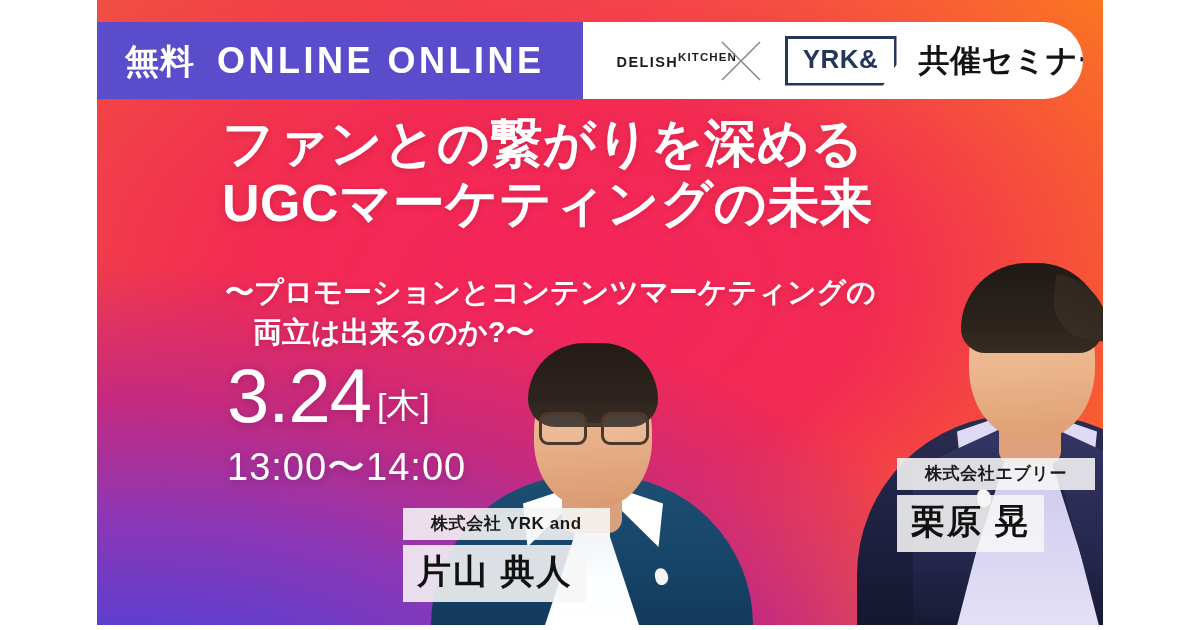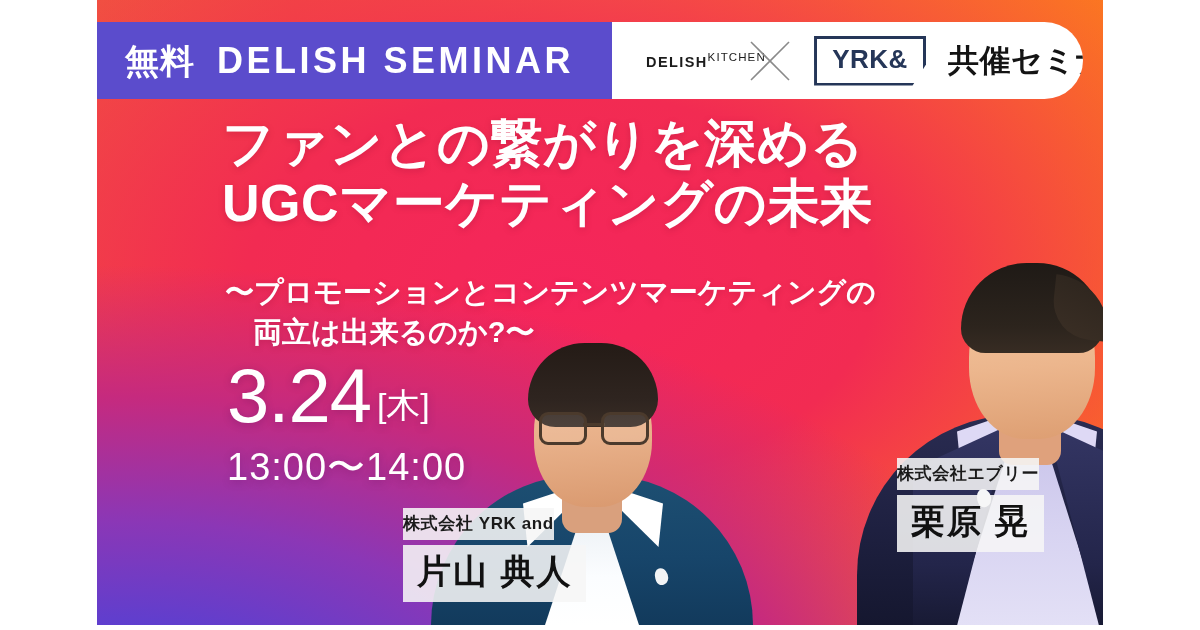--- a/index.html
+++ b/index.html
@@ -147,21 +147,21 @@
 
   
   #delish-logo{display:flex;flex-direction:row;align-items:stretch;width:80px;}
   #delish-logo .rule{height:2px;background:#1b1b1b;}
   #delish-logo .rule.thin{height:1.5px;margin-top:2px;}
   #delish-logo .w1{
     font-size:14.5px;font-weight:700;letter-spacing:1.4px;color:#1b1b1b;
     text-align:center;line-height:1.25;padding:3px 0 0;
   }
   #delish-logo .w2{
-    font-size:11.5px;font-weight:400;letter-spacing:1.1px;color:#1b1b1b;
+    font-size:11.5px;font-weight:700;letter-spacing:1.1px;color:#1b1b1b;
     text-align:center;line-height:1.25;padding:0 0 3px;
   }
 
   #cross-icon{width:44px;height:44px;display:block;flex:0 0 auto;}
 
   
   #yrk-logo{
     position:relative;width:112px;height:50px;flex:0 0 auto;text-align:center;
   }
   #yrk-logo .frame{
@@ -204,21 +204,21 @@
   #time-text{
     color:#fff;font-size:38px;font-weight:400;line-height:1;margin-top:16px;
     letter-spacing:1px;text-shadow:0 2px 8px rgba(60,10,80,.25);
   }
 
   
   .nameplate{position:absolute;}
   .np-company{
     background:rgba(246,246,246,.88);color:#1a1a1a;
     font-size:17px;font-weight:700;letter-spacing:.6px;
-    padding:4px 0 5px;display:inline-block;white-space:nowrap;
+    padding:4px 28px 5px;display:inline-block;white-space:nowrap;
   }
   .np-name{
     background:rgba(246,246,246,.88);color:#111;
     font-size:34px;font-weight:700;letter-spacing:2px;
     padding:4px 14px 7px;display:inline-block;white-space:nowrap;margin-top:5px;
   }
   #nameplate-left{left:306px;top:508px;}
   #nameplate-right{left:800px;top:458px;}
 </style>
 </head>
@@ -255,21 +255,21 @@
     <div id="pr-hair-sweep"></div>
     <div id="pr-pin"></div>
   </div>
 
   <div id="header-bar">
 
     <div id="free-block">
       <span id="free-badge">無料</span>
     </div>
 
-    <div id="seminar-label">DELISH SEMINAR</div>
+    <div id="seminar-label">ONLINE ONLINE</div>
 
     <div id="logos-block">
 
       <div id="delish-logo">
         <span class="rule"></span>
         <span class="rule thin"></span>
         <span class="w1">DELISH</span>
         <span class="w2">KITCHEN</span>
         <span class="rule"></span>
         <span class="rule thin"></span>

